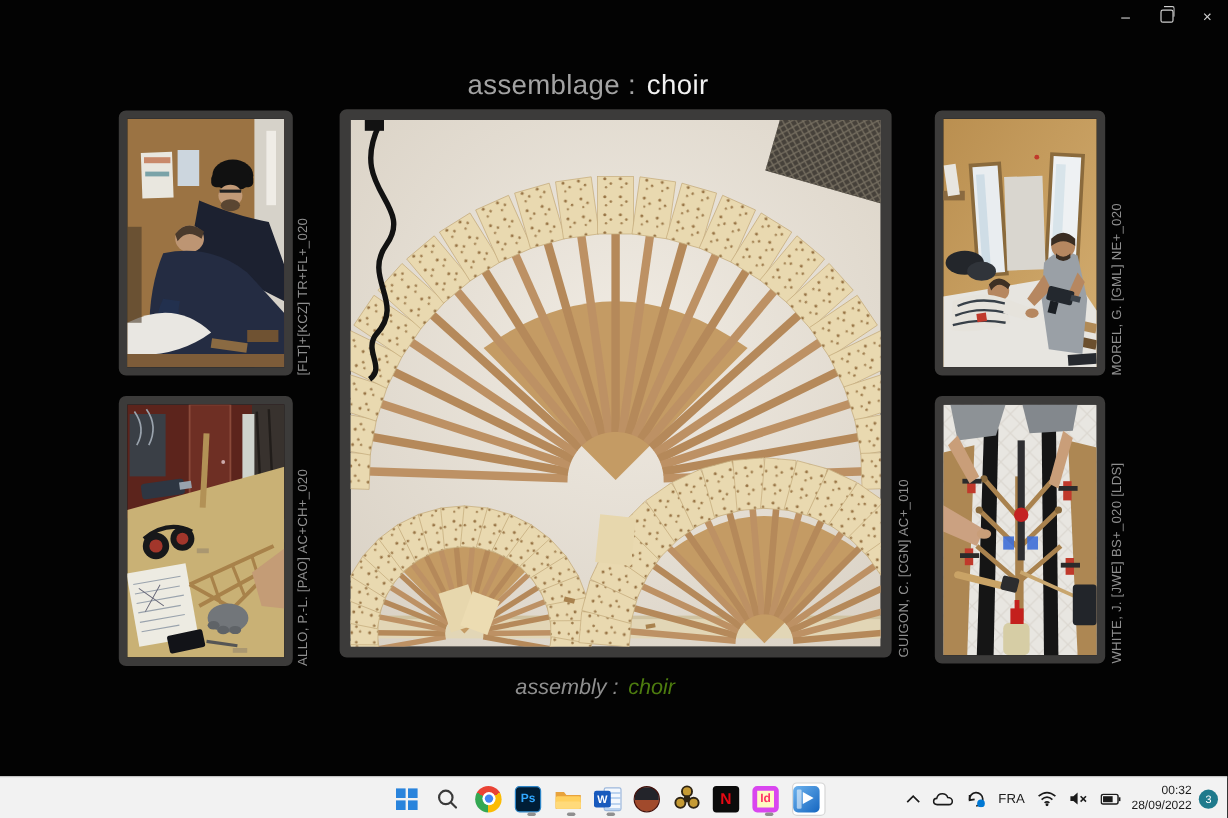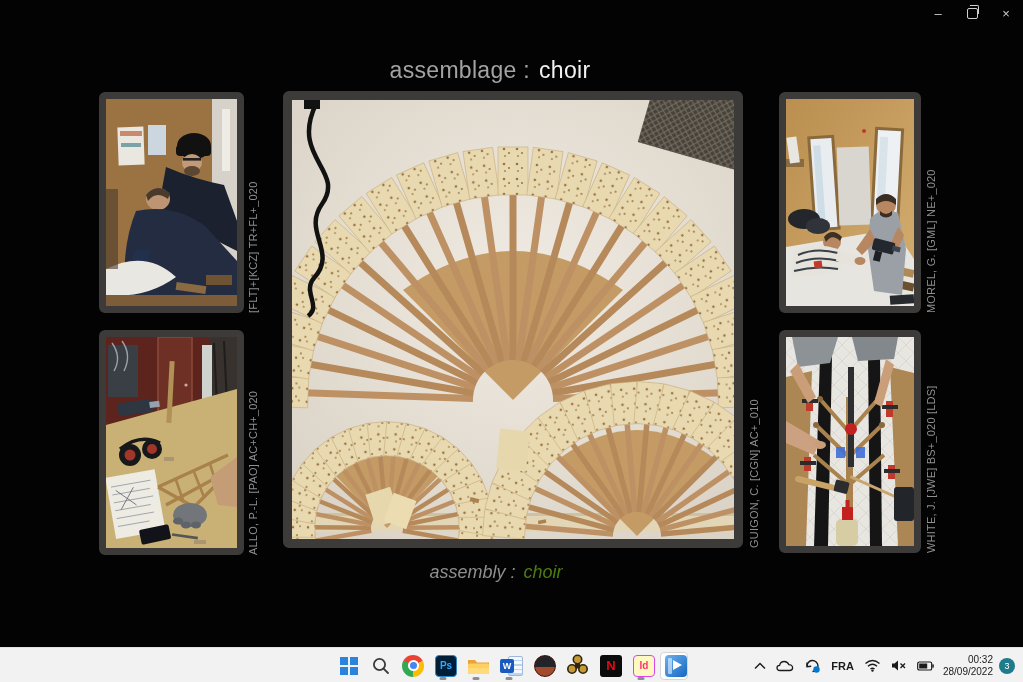--- a/index.html
+++ b/index.html
@@ -40,39 +40,39 @@
   .cap-tl{left:247px;top:92px;width:221px;transform:rotate(-90deg) translateX(-221px);}
   .cap-bl{left:247px;top:330px;width:225px;transform:rotate(-90deg) translateX(-225px);}
   .cap-main{left:748px;top:91px;width:457px;transform:rotate(-90deg) translateX(-457px);}
   .cap-tr{left:925px;top:92px;width:221px;transform:rotate(-90deg) translateX(-221px);}
   .cap-br{left:925px;top:330px;width:223px;transform:rotate(-90deg) translateX(-223px);}
 
   
   .taskbar{position:absolute;left:0;bottom:0;width:1023px;height:35px;background:#f2f2f2;
            border-top:1px solid #e3e3e3;box-sizing:border-box;}
   .task-icons{position:absolute;left:330px;top:0;height:35px;display:flex;align-items:center;gap:5px;}
-  .ticon{width:28px;height:28px;display:flex;align-items:center;justify-content:flex-end;
+  .ticon{width:28px;height:28px;display:flex;align-items:center;justify-content:flex-start;
          position:relative;border-radius:4px;}
   .ticon.active{background:#ffffff;border:1px solid #d6d6d6;box-sizing:border-box;}
   .run-dot{position:absolute;bottom:0px;left:50%;transform:translateX(-50%);width:7px;height:3px;
            border-radius:2px;background:#8f8f8f;}
   
   .win-logo{width:18px;height:18px;display:grid;grid-template-columns:8px 8px;grid-template-rows:8px 8px;gap:2px;}
   .win-logo i{background:#2a84dc;display:block;}
   
   .chrome{width:22px;height:22px;border-radius:50%;position:relative;
           background:conic-gradient(from 60deg,#fbbc05 0 120deg,#34a853 120deg 240deg,#ea4335 240deg 360deg);}
   .chrome .cw{position:absolute;left:50%;top:50%;width:11px;height:11px;margin:-5.5px 0 0 -5.5px;
           border-radius:50%;background:#fff;}
   .chrome .cb{position:absolute;left:50%;top:50%;width:7px;height:7px;margin:-3.5px 0 0 -3.5px;
           border-radius:50%;background:#4285f4;}
   
   .ps-tile{width:22px;height:22px;border-radius:4px;background:#001e36;border:1px solid #2d85c8;
            color:#31a8ff;font-size:10px;font-weight:bold;display:flex;align-items:center;justify-content:center;box-sizing:border-box;}
-  .id-tile{width:22px;height:22px;border-radius:4px;background:#fef9c3;border:1px solid #d946ef;
+  .id-tile{width:22px;height:22px;border-radius:4px;background:#fef9c3;border:4px solid #d946ef;
            color:#ff3366;font-size:10px;font-weight:bold;display:flex;align-items:center;justify-content:center;box-sizing:border-box;}
   .nf-tile{width:22px;height:22px;border-radius:3px;background:#0b0b0b;color:#e50914;font-size:13px;
            font-weight:bold;display:flex;align-items:center;justify-content:center;}
   
   .word-ic{position:relative;width:23px;height:22px;}
   .word-doc{position:absolute;right:0;top:1px;width:15px;height:20px;background:#f4f8fd;border:1px solid #9db8dc;
             border-radius:2px;box-sizing:border-box;
             background-image:repeating-linear-gradient(#f4f8fd 0 3px,#bcd4f0 3px 4.5px);}
   .word-sq{position:absolute;left:0;top:4px;width:14px;height:14px;background:#185abd;border-radius:2px;
            color:#fff;font-size:9px;font-weight:bold;display:flex;align-items:center;justify-content:center;}
@@ -81,21 +81,21 @@
              background:linear-gradient(180deg,#23242a 0 55%,#a14a2c 55% 100%);}
   
   .player{width:22px;height:22px;border-radius:4px;background:linear-gradient(135deg,#6cb2ee,#1566c0);
           position:relative;}
   .player .tri{position:absolute;left:8px;top:5.5px;width:0;height:0;border-left:9px solid #fff;
           border-top:5.5px solid transparent;border-bottom:5.5px solid transparent;}
   .player .strip{position:absolute;left:3px;top:3px;width:4px;height:16px;background:rgba(255,255,255,.55);border-radius:1px;}
 
   
   .tray{position:absolute;right:0;top:0;height:35px;display:flex;align-items:center;}
-  .tray .titem{display:flex;align-items:center;justify-content:center;height:28px;padding:0 5px;color:#1b1b1b;font-weight:bold;}
+  .tray .titem{display:flex;align-items:center;justify-content:center;height:28px;padding:0 5px;color:#1b1b1b;}
   .lang{font-size:11px;}
   .clock{font-size:10px;line-height:12px;text-align:right;color:#1b1b1b;padding:0 6px 0 4px;}
   .badge{width:16px;height:16px;border-radius:50%;background:#1f7a8c;color:#fff;font-size:9px;
          display:flex;align-items:center;justify-content:center;margin-right:8px;}
 </style>
 </head>
 <body>
 
 <div class="screen">
 

